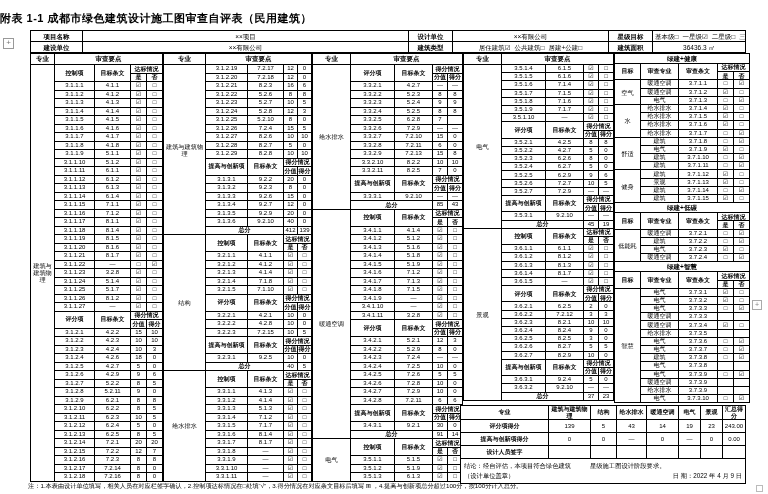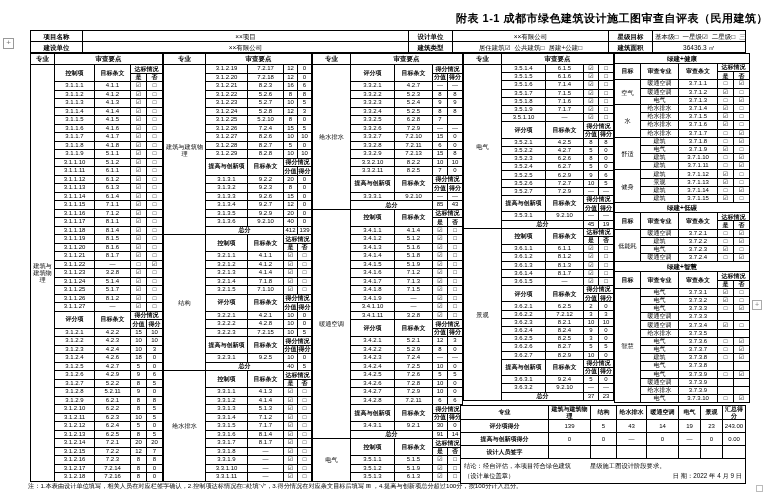--- a/index.html
+++ b/index.html
@@ -1,18 +1,18 @@
 <!DOCTYPE html>
 <html><head>
 <meta charset="utf-8">
 <style>
   html,body{margin:0;padding:0;}
   body{width:768px;height:494px;background:#fff;color:#000;
        font-family:"Liberation Sans","DejaVu Sans",sans-serif;position:relative;overflow:hidden;}
-  .title{position:absolute;top:11px;left:0;right:0;text-align:right;
+  .title{position:absolute;top:11px;left:0;right:0;text-align:left;
          font-size:11px;font-weight:bold;letter-spacing:.5px;}
   .sheet{position:absolute;left:30px;top:30px;width:715px;}
   table{border-collapse:collapse;table-layout:fixed;}
   td{border:.8px solid #000;overflow:hidden;text-align:center;vertical-align:middle;
      padding:0;font-size:6px;line-height:7px;}
   .info{width:715px;}
   .info td{height:10px;font-size:6.5px;white-space:nowrap;}
   .info .lbl{font-weight:bold;}
   .opts span{display:inline-block;margin:0 2px;}
   .main{display:flex;align-items:flex-start;position:relative;}

